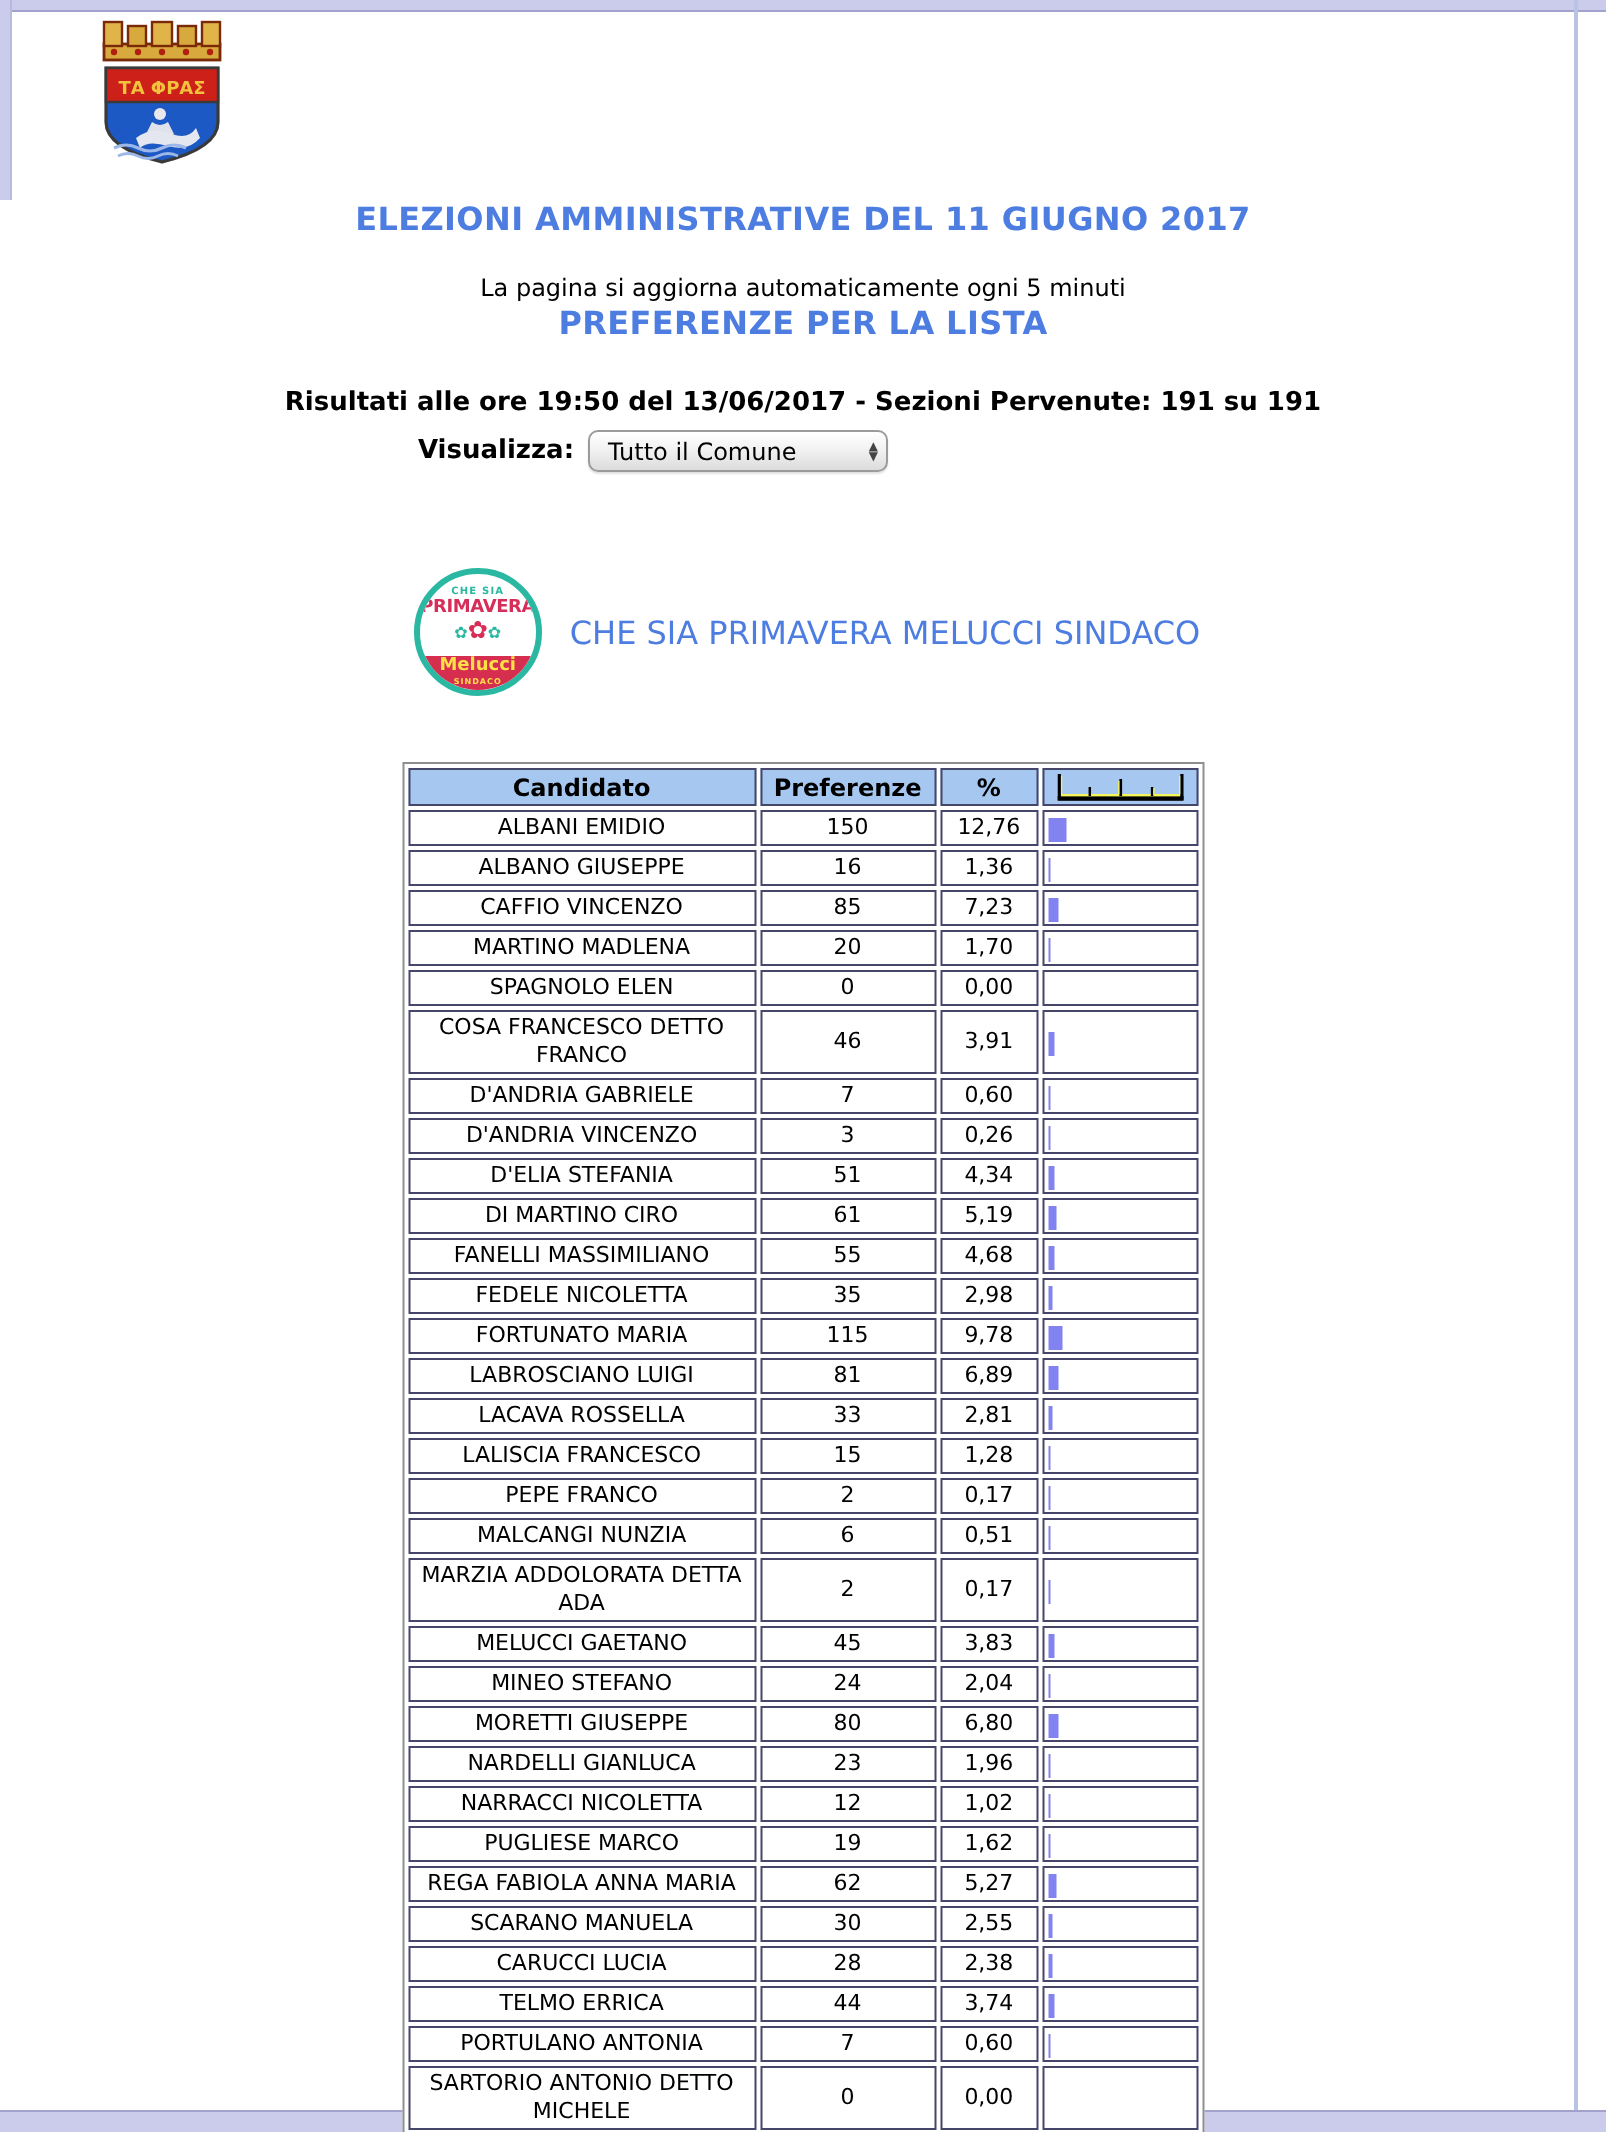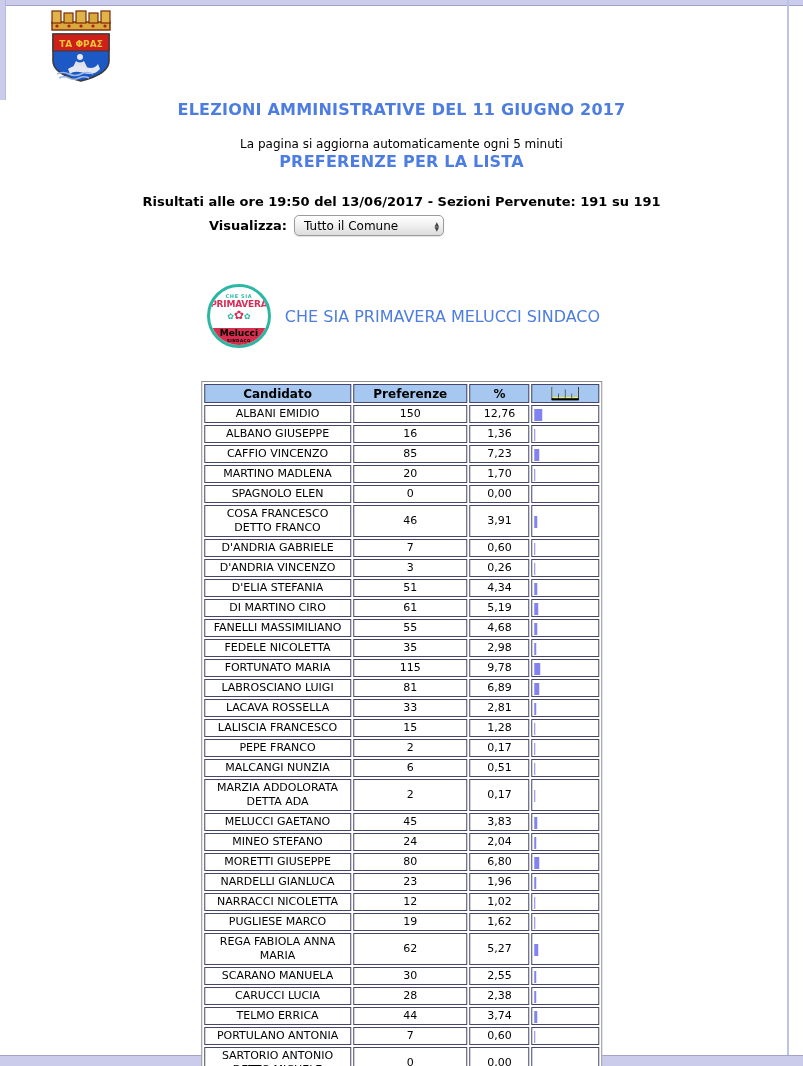--- a/index.html
+++ b/index.html
@@ -41,33 +41,33 @@
 
   
   .list-head{position:absolute;top:284px;left:0;width:803px;display:flex;justify-content:center;align-items:center;gap:6px;}
   .list-head-inner{display:flex;align-items:center;gap:14px;transform:translateX(2px);}
   .logo-badge{width:58px;height:58px;border-radius:50%;border:3px solid #2bb8a3;background:#fff;position:relative;overflow:hidden;flex:0 0 auto;}
   .lb-top{margin-top:6px;text-align:center;font-size:5px;font-weight:bold;color:#2bb8a3;letter-spacing:.6px;}
   .lb-main{text-align:center;font-size:9px;font-weight:bold;color:#d62e58;letter-spacing:-.2px;margin-top:0px;}
   .lb-flowers{text-align:center;line-height:11px;margin-top:-1px;}
   .lb-flowers .f-teal{color:#2bb8a3;font-size:8px;}
   .lb-flowers .f-red{color:#d62e58;font-size:12px;}
-  .lb-band{position:absolute;bottom:0;left:0;right:0;height:17px;background:#d62e4e;color:#000000;text-align:center;}
+  .lb-band{position:absolute;bottom:0;left:0;right:0;height:17px;background:#d62e4e;color:#fde047;text-align:center;}
   .lb-band .b-main{font-size:9px;font-weight:bold;line-height:11px;display:block;}
   .lb-band .b-sub{font-size:4px;font-weight:bold;line-height:4px;display:block;letter-spacing:.5px;}
   .list-name{font-weight:normal;color:#4d7de0;font-size:16px;white-space:nowrap;}
 
   
   .tbl-wrap{position:absolute;top:381px;left:50%;transform:translateX(-50%);}
   table.prefs{border-collapse:separate;border-spacing:2px;border:1px solid #8f8f8f;background:#fff;}
   table.prefs th,table.prefs td{
     border:1px solid #46466a;height:14px;line-height:14px;padding:1px 2px;
     font-size:11px;text-align:center;background:#fff;overflow:hidden;
   }
-  table.prefs th{background:#a6c8f0;font-size:12px;font-weight:bold;padding:1px 19px;}
+  table.prefs th{background:#a6c8f0;font-size:12px;font-weight:bold;padding:1px 6px;}
   .col-name{width:209px;}
   .col-pref{width:64px;}
   .col-pct{width:42px;}
   .col-chart{width:100px;}
   td.chart-cell{text-align:left;padding:1px 2px;}
   .bar{height:12px;margin-top:1px;background:#8283f0;}
   th.chart-th{padding:0 1px;}
   .ruler{display:block;width:100%;height:15px;}
 </style>
 </head>

